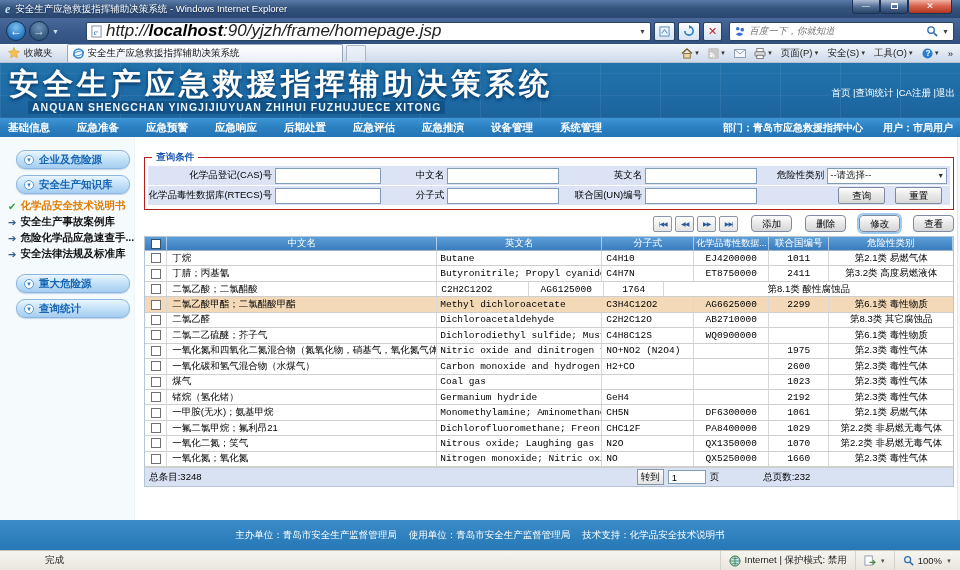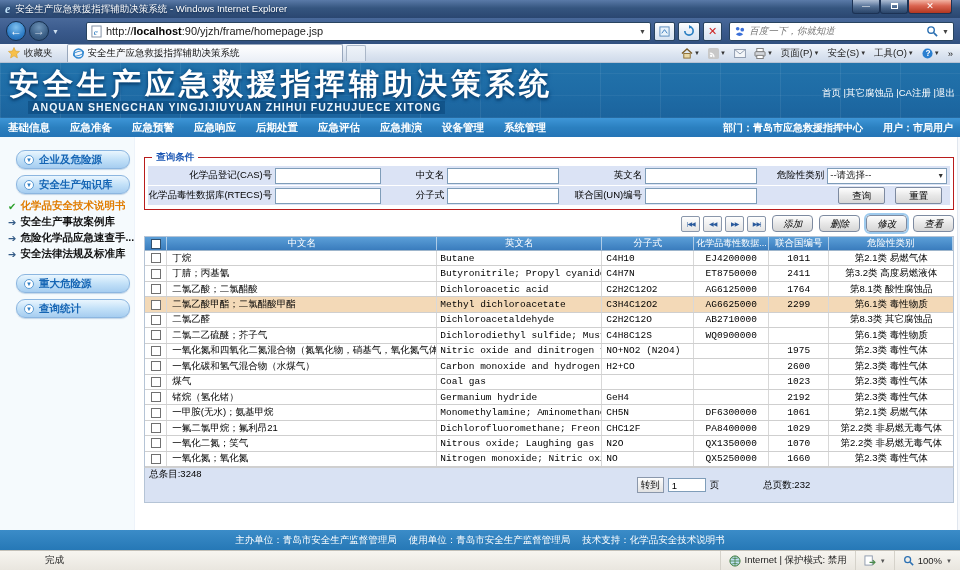--- a/index.html
+++ b/index.html
@@ -15,21 +15,21 @@
 .winbtn.close { width:44px; background:linear-gradient(#f2b4a4,#da6450 45%,#b23620); font-size:9px; }
 .winbtn .maxglyph { display:inline-block; width:7px; height:6px; border:1px solid #fff; border-top:2px solid #fff; margin-top:3px; }
 
 
 .addressbar { height:26px; background:linear-gradient(#49699a,#3a5a8c 50%,#31507f); display:flex; align-items:center; padding:0 6px; gap:3px; }
 .navcircle { width:20px; height:20px; border-radius:50%; border:1px solid #16304f; background:radial-gradient(circle at 50% 30%,#7fc0ee,#2f7ec7 60%,#1a5ea8); color:#fff; text-align:center; line-height:18px; font-size:12px; flex:none; }
 .navcircle.fwd { background:radial-gradient(circle at 50% 30%,#6f94b8,#3b5f86 60%,#2c4a6e); color:#cfd9e6; }
 .addr-caret { color:#cfe0f0; font-size:7px; margin-right:2px; }
 .urlbox { flex:0 0 565px; height:19px; margin-left:22px; background:#fff; border:1px solid #28435f; border-radius:2px; display:flex; align-items:center; padding:0 4px; gap:4px; }
 .urlbox .doc-ico { flex:none; }
-.url-text { font-size:11px; color:#222; white-space:nowrap; overflow:hidden; flex:1; }
+.url-text { font-size:17px; color:#222; white-space:nowrap; overflow:hidden; flex:1;font-style:italic; }
 .url-text b { color:#000; }
 .urlbox .caret { color:#444; font-size:7px; }
 .abtn { height:19px; background:linear-gradient(#fdfeff,#e6eef7 50%,#d7e3f2); border:1px solid #28435f; border-radius:2px; display:flex; align-items:center; justify-content:center; padding:0 4px; }
 .abtn.stop { color:#c22; font-weight:bold; font-size:11px; }
 .searchbox { margin-left:4px; flex:1; height:19px; background:#fff; border:1px solid #28435f; border-radius:2px; display:flex; align-items:center; padding:0 4px; gap:4px; }
 .searchbox .ph { color:#777; font-style:italic; font-size:9.5px; flex:1; white-space:nowrap; overflow:hidden; }
 .searchbox .caret { color:#444; font-size:7px; }
 
 
 .tabsbar { height:19px; background:linear-gradient(#f2f6fc,#dbe4f0 60%,#cfdaea); border-bottom:1px solid #b6c2d4; display:flex; align-items:center; padding:0 4px; }
@@ -45,21 +45,21 @@
 .banner { height:55px; background:linear-gradient(#2273ab,#1e6ba5 60%,#1b639d); position:relative; overflow:hidden; }
 .banner .grid { position:absolute; inset:0; background:
  repeating-linear-gradient(90deg, rgba(255,255,255,.07) 0 1px, transparent 1px 60px),
  repeating-linear-gradient(0deg, rgba(255,255,255,.05) 0 1px, transparent 1px 22px); }
 .banner h1 { position:absolute; left:9px; top:1px; font-size:30px; color:#fff; letter-spacing:4px; text-shadow:0 0 5px #0a4a80,0 2px 3px #0a3a66; font-weight:bold; white-space:nowrap; }
 .banner .pinyin { position:absolute; left:28px; top:38px; font-size:10.5px; font-weight:bold; color:#eaf5fd; letter-spacing:1px; text-shadow:0 0 3px #083c6b; background:rgba(10,70,120,.55); padding:0 4px 1px 4px; white-space:nowrap; }
 .banner .toplinks { position:absolute; right:5px; top:24px; color:#fff; font-size:9.5px; }
 
 
 .navbar { height:19px; background:linear-gradient(#3e96d8,#2b80c0 50%,#2474b6); display:flex; align-items:center; color:#fff; font-weight:bold; font-size:10.5px; }
-.navbar .items { display:flex; gap:20px; margin-left:8px; }
+.navbar .items { display:flex; gap:27px; margin-left:8px; }
 .navbar .nav-item { cursor:pointer; white-space:nowrap; }
 .navbar .who { margin-left:auto; margin-right:7px; font-weight:bold; display:flex; gap:20px; white-space:nowrap; font-size:10px; }
 
 
 .content { flex:1; display:flex; position:relative; background:#eef3fa; }
 .sidebar { width:146px; background:#f5fafd; padding-top:13px; }
 .sgroup { width:114px; height:19px; margin:0 0 6px 16px; border:1px solid #8cb6e0; border-radius:9px; background:linear-gradient(#eaf6fe,#c3e1f8 50%,#a6cdf0); display:flex; align-items:center; gap:5px; padding-left:7px; color:#1565b4; font-weight:bold; font-size:10.5px; box-shadow:0 1px 1px rgba(120,160,200,.4); }
 .sgroup .disc { width:10px; height:10px; border-radius:50%; background:#fff; border:1px solid #5b9bd4; color:#2d7ec4; font-size:6px; line-height:8px; text-align:center; flex:none; }
 .slink { height:12px; margin:0 0 4px 8px; display:flex; align-items:center; gap:4px; font-size:10.5px; font-weight:bold; color:#111; white-space:nowrap; }
 .slink .arrow { color:#335a86; font-size:10px; }
@@ -83,21 +83,21 @@
 .qinput { width:106px; height:16px; background:#fff; border:1px solid #7f9db9; display:inline-block; vertical-align:middle; }
 .qinput.w2 { width:112px; } .qinput.w3 { width:112px; }
 .qselect { width:120px; height:16px; background:#fff; border:1px solid #7f9db9; font-size:9.5px; color:#222; display:flex; align-items:center; justify-content:space-between; padding:0 2px; }
 .qselect .sel-caret { font-size:7px; color:#333; }
 .qbtns { display:flex; gap:10px; margin-left:14px; }
 .btn { height:17px; width:47px; background:linear-gradient(#fefefe,#e8e8e8 50%,#d8d8d8); border:1px solid #7d8aa0; border-radius:2px; font-size:9.5px; color:#000; text-align:center; line-height:15px; }
 
 
 .toolbar { display:flex; justify-content:flex-end; align-items:center; margin:5px 0 4px 0; }
 .pgbtn { width:19px; height:16px; background:linear-gradient(#fefefe,#e4e4e4); border:1px solid #8a97ab; border-radius:2px; color:#2a5a9c; font-size:6px; text-align:center; line-height:14px; letter-spacing:-1px; margin-left:3px; }
-.actbtn { width:41px; height:17px; background:linear-gradient(#fefefe,#e8e8e8 50%,#d6d6d6); border:1px solid #7d8aa0; border-radius:4px; font-size:9.5px; text-align:center; line-height:15px; margin-left:6px;font-style:italic; }
+.actbtn { width:41px; height:17px; background:linear-gradient(#fefefe,#e8e8e8 50%,#d6d6d6); border:1px solid #7d8aa0; border-radius:4px; font-size:9.5px; text-align:center; line-height:15px; margin-left:13px; }
 .actbtn.focused { outline:2px solid #9ecaed; }
 
 
 .grid0 { border:1px solid #b5c4d6; border-bottom:none; }
 .grow { display:flex; height:15.45px; background:#fff; border-bottom:1px solid #cfcfcf; }
 .grow.hd { height:14px; background:linear-gradient(#5b9fd8,#3a7cbd); border-bottom:1px solid #9fb6cc; }
 .gc { border-right:1px solid #d8d8d8; overflow:hidden; white-space:nowrap; display:flex; align-items:center; }
 .grow.hd .gc { border-right:1px solid rgba(255,255,255,.55); color:#fff; font-size:9.5px; justify-content:center; }
 .c0 { width:22px; justify-content:center; }
 .c1 { width:270px; padding-left:5px; font-size:9.5px; }
@@ -109,30 +109,30 @@
 .c4 { width:75px; justify-content:center; font-family:"Liberation Mono","DejaVu Sans Mono",monospace; font-size:9.5px; }
 .grow.hd .c4 { font-family:"Liberation Sans",sans-serif; justify-content:flex-start; padding-left:2px; font-size:9px; }
 .c5 { width:60px; justify-content:center; font-family:"Liberation Mono","DejaVu Sans Mono",monospace; font-size:9.5px; }
 .grow.hd .c5 { font-family:"Liberation Sans",sans-serif; }
 .c6 { flex:1; justify-content:center; font-size:9.5px; border-right:none; }
 .grow.hl { background:#f3d9b7; }
 .cb { width:10px; height:10px; background:#fff; border:1px solid #707070; }
 .grow.hd .cb { border:1px solid #30506e; }
 
 
-.tfootbar { height:36px; background:#d9e2f3; border:1px solid #b5c4d6; border-top:1px solid #cfcfcf; display:flex; font-size:9.5px; }
+.tfootbar { height:20px; background:#d9e2f3; border:1px solid #b5c4d6; border-top:1px solid #cfcfcf; display:flex; align-items:center; font-size:9.5px; }
 .tfootbar .total { margin-left:4px; }
 .tfootbar .goto { margin-left:auto; display:flex; align-items:center; gap:4px; }
 .gotobtn { height:16px; padding:0 3px; background:linear-gradient(#fdfdfd,#e2e2e2); border:1px solid #8a97ab; font-size:9.5px; line-height:14px; }
 .pageinput { width:38px; height:14px; background:#fff; border:1px solid #7f9db9; font-size:9.5px; padding-left:3px; display:flex; align-items:center; }
 .totalpages { width:190px; margin-left:40px; }
 
 
 .contentwrap { position:relative; flex:1; display:flex; flex-direction:column; }
-.pagefooter { height:20px; background:linear-gradient(#3b8cc8,#2678b6); color:#fff; display:flex; align-items:center; justify-content:center; gap:12px; font-size:9.5px; position:absolute; left:0; right:0; bottom:0; }
+.pagefooter { height:30px; background:linear-gradient(#3b8cc8,#2678b6); color:#fff; display:flex; align-items:center; justify-content:center; gap:12px; font-size:9.5px; position:absolute; left:0; right:0; bottom:0; }
 .statusbar { height:20px; background:linear-gradient(#f7f5f0,#e9e6df); border-top:1px solid #c3c0b8; display:flex; align-items:center; font-size:9.5px; color:#222;padding-left:39px; }
 .statusbar .done { margin-left:6px; }
 .statusbar .seg { display:flex; align-items:center; gap:4px; padding:0 8px; height:100%; border-left:1px solid #d5d2ca; }
 .statusbar .zone { margin-left:auto; }
 .statusbar .caret { font-size:6px; color:#555; }
 svg { display:block; }
 </style>
 </head>
 <body>
 
@@ -253,21 +253,21 @@
           <span class="caret">▼</span>
         </span>
       <span class="ci">»</span>
     </div>
   </div>
 
   <div class="banner">
     <div class="grid"></div>
     <h1>安全生产应急救援指挥辅助决策系统</h1>
     <div class="pinyin">ANQUAN SHENGCHAN YINGJIJIUYUAN ZHIHUI FUZHUJUECE XITONG</div>
-    <div class="toplinks">首页 |其它腐蚀品 |CA注册 |退出</div>
+    <div class="toplinks">首页 |查询统计 |CA注册 |退出</div>
   </div>
 
   <div class="navbar">
     <div class="items" id="nav-items">
         <span class="nav-item">基础信息</span>
         <span class="nav-item">应急准备</span>
         <span class="nav-item">应急预警</span>
         <span class="nav-item">应急响应</span>
         <span class="nav-item">后期处置</span>
         <span class="nav-item">应急评估</span>
@@ -398,21 +398,20 @@
               <span class="gc c3">C4H7N</span>
               <span class="gc c4">ET8750000</span>
               <span class="gc c5">2411</span>
               <span class="gc c6">第3.2类 高度易燃液体</span>
             </div>
             <div class="grow">
               <span class="gc c0">
                 <span class="cb"></span>
               </span>
               <span class="gc c1">二氯乙酸；二氯醋酸</span>
-              <span class="gc c2">Dichloroacetic acid</span>
               <span class="gc c3">C2H2C12O2</span>
               <span class="gc c4">AG6125000</span>
               <span class="gc c5">1764</span>
               <span class="gc c6">第8.1类 酸性腐蚀品</span>
             </div>
             <div class="grow hl">
               <span class="gc c0">
                 <span class="cb"></span>
               </span>
               <span class="gc c1">二氯乙酸甲酯；二氯醋酸甲酯</span>

